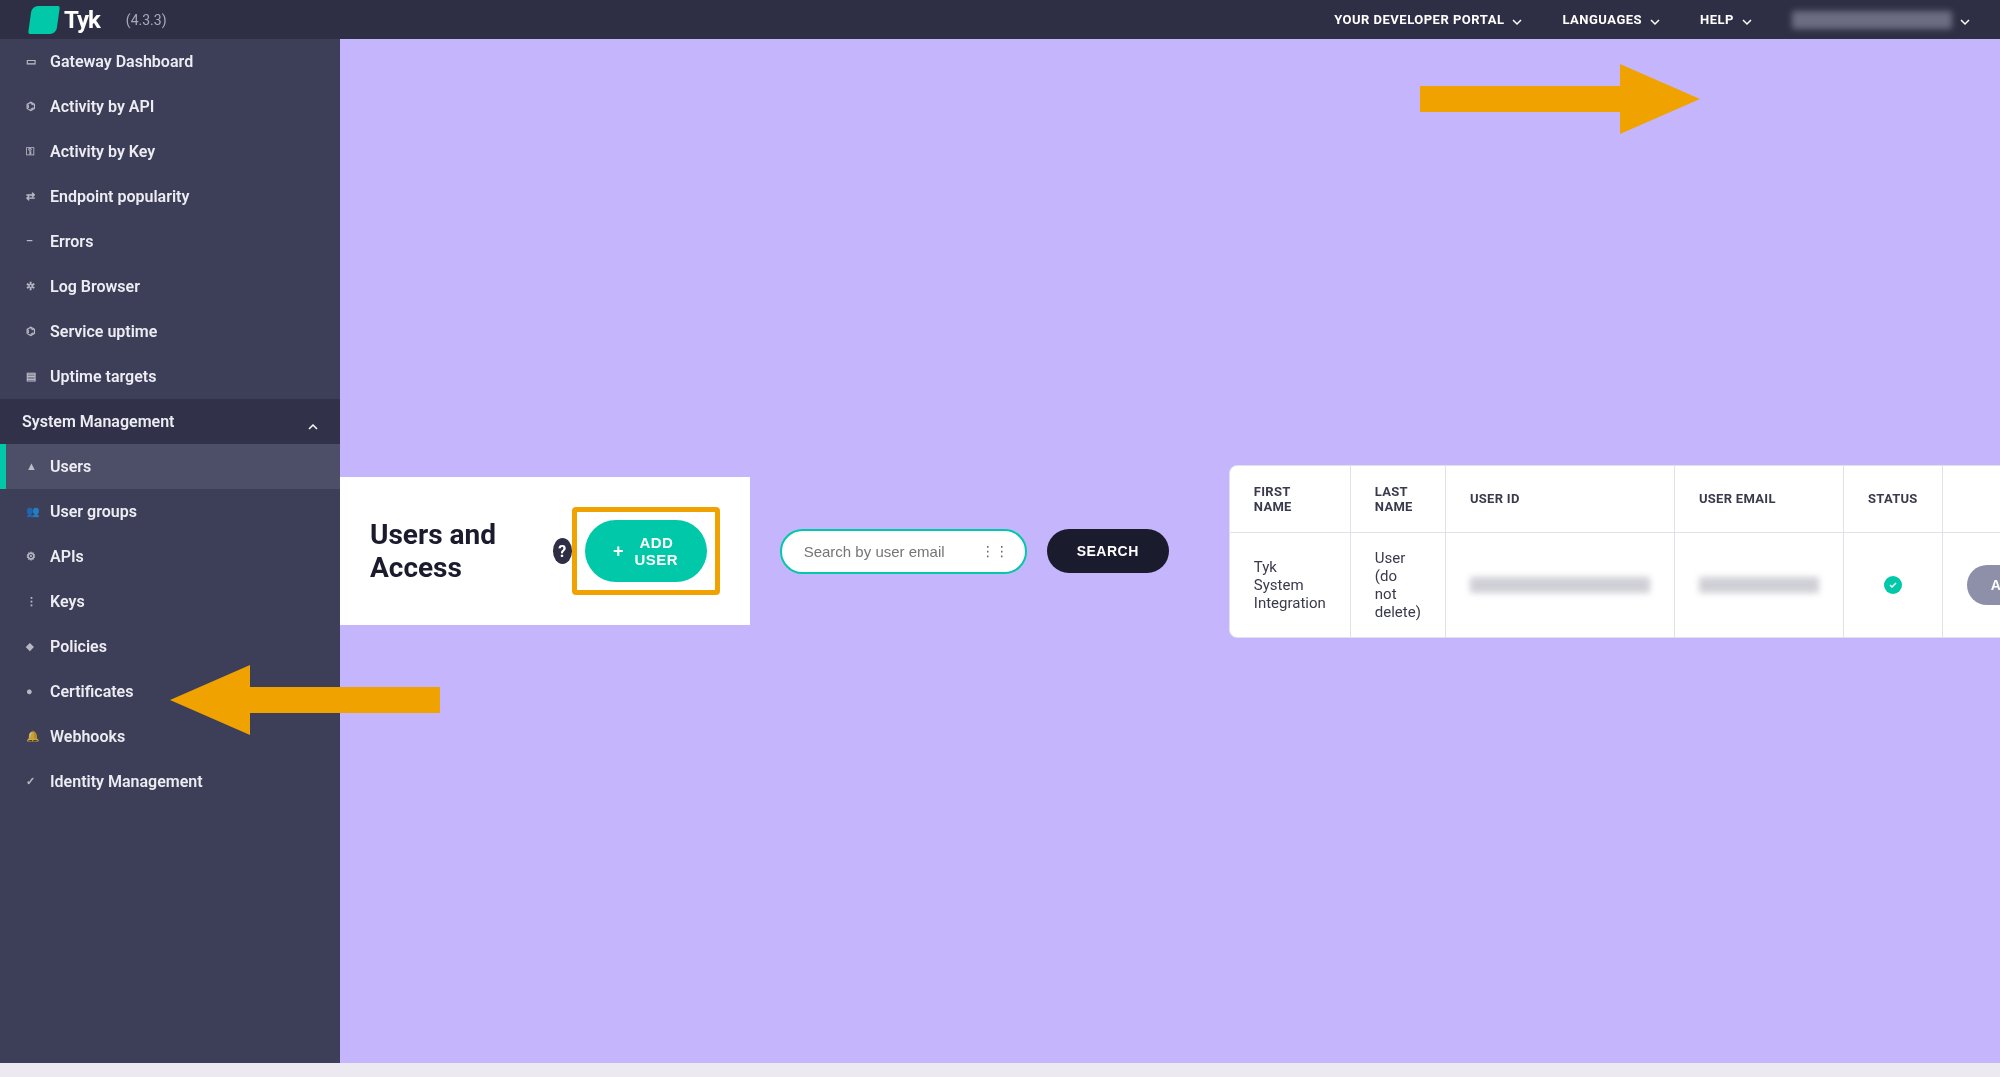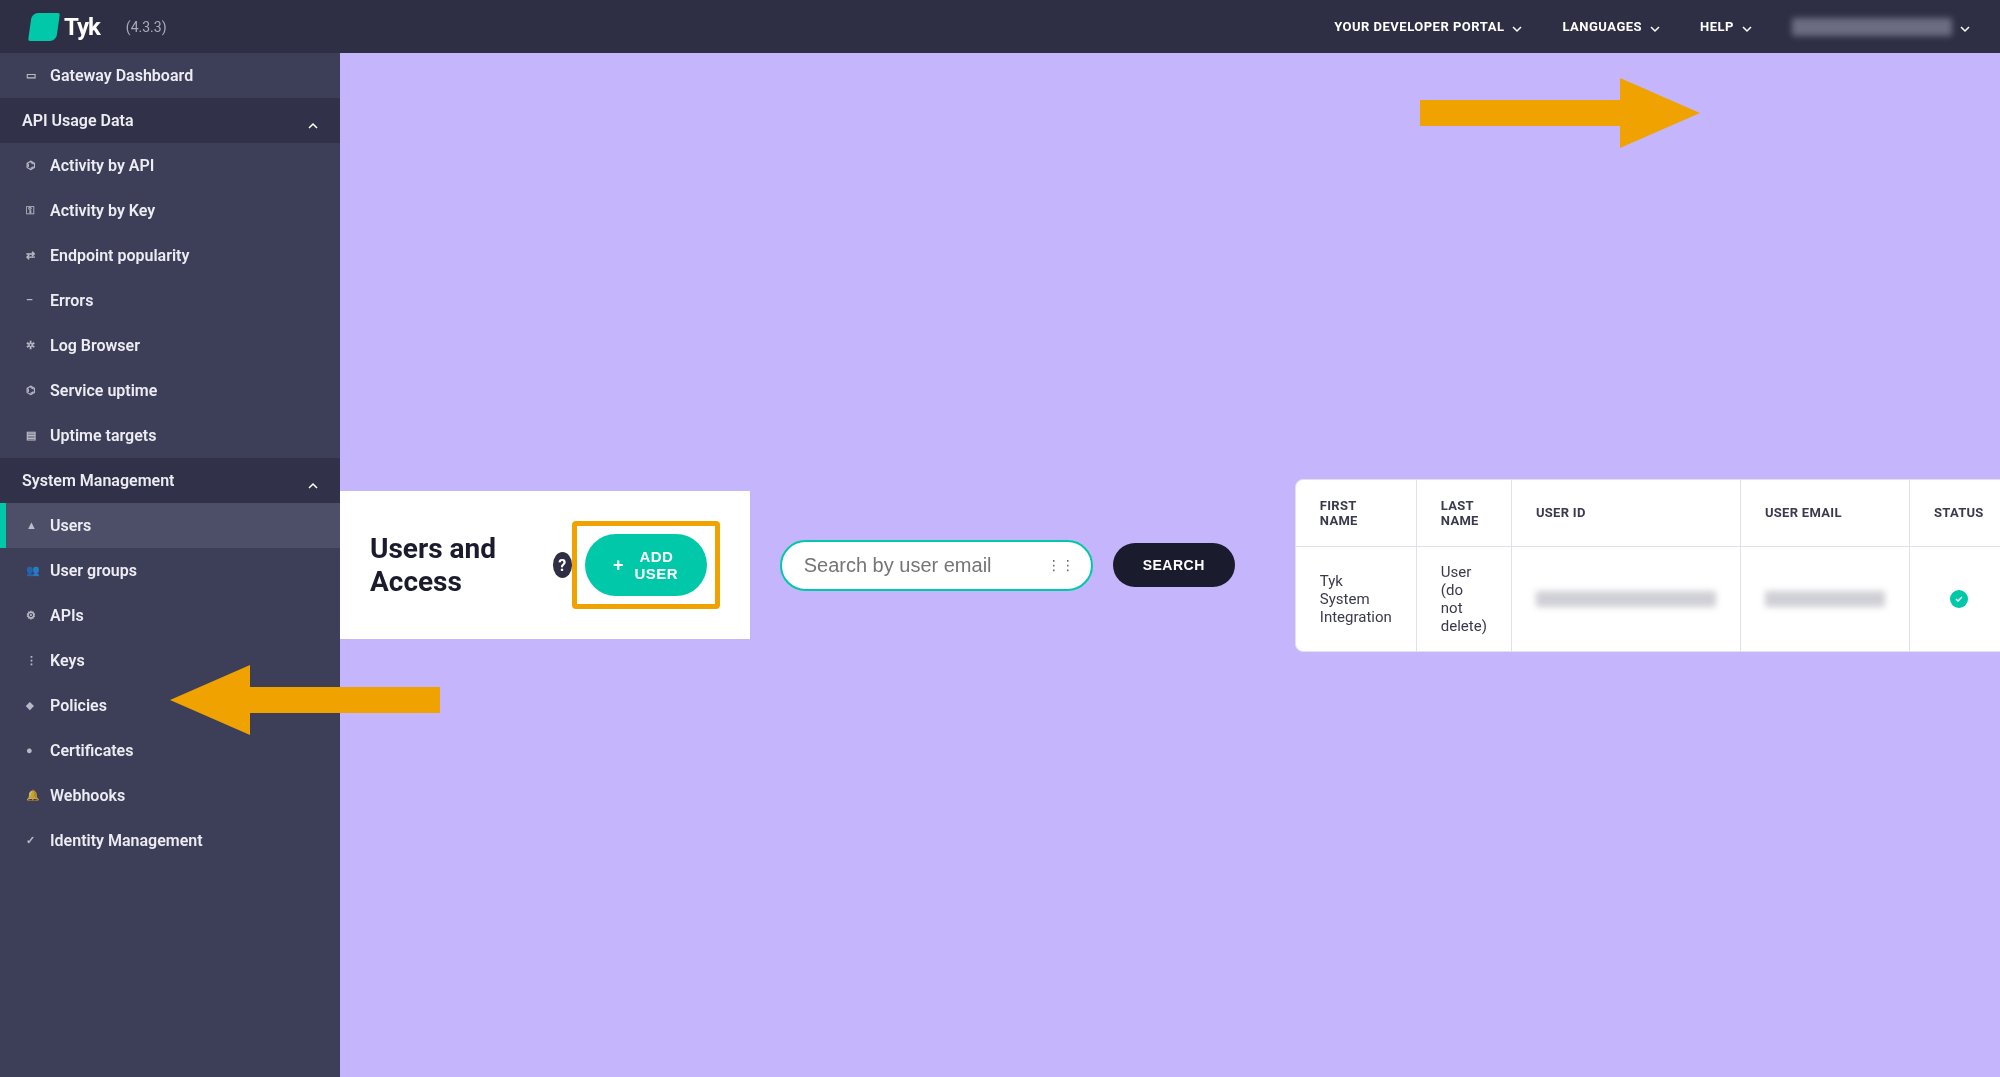--- a/index.html
+++ b/index.html
@@ -1,19 +1,19 @@
 <!DOCTYPE html>
 <html><head>
 <meta charset="utf-8">
 <style>
 * { box-sizing: border-box; margin: 0; padding: 0; }
 body { font-family: -apple-system, BlinkMacSystemFont, "Segoe UI", Roboto, Arial, sans-serif; background: #eceaf0; height: 1077px; width: 2000px; overflow: hidden; }
 
 
-.topbar { height: 53px; background: #2e2f44; display: flex; align-items: center; padding: 0 30px; color: #fff; }
+.topbar { height: 39px; background: #2e2f44; display: flex; align-items: center; padding: 0 30px; color: #fff; }
 .logo { display: flex; align-items: center; gap: 6px; }
 .logo-mark { width: 28px; height: 28px; background: #00c8a8; border-radius: 6px 2px 6px 2px; transform: skewX(-8deg); }
 .logo-text { font-size: 24px; font-weight: 700; color: #fff; letter-spacing: -1px; }
 .version { color: #a8a9b8; font-size: 14px; margin-left: 20px; }
 .topbar-right { margin-left: auto; display: flex; align-items: center; gap: 40px; }
 .topnav-item { color: #fff; font-size: 13px; font-weight: 700; letter-spacing: 0.5px; display: flex; align-items: center; gap: 8px; cursor: pointer; }
 .chev { width: 10px; height: 10px; display: inline-block; }
 .chev svg { width: 10px; height: 10px; }
 .user-blur { width: 160px; height: 18px; background: #6c6d82; filter: blur(3px); border-radius: 2px; }
 
@@ -30,21 +30,21 @@
 
 .main { flex: 1; background: #c4b5fd; display: flex; flex-direction: row; position: relative; align-items: center; }
 .page-header { background: #fff; padding: 30px 30px 30px 30px; display: flex; align-items: center; justify-content: space-between; }
 .page-title { font-size: 28px; font-weight: 700; color: #1b1b2e; display: flex; align-items: center; gap: 14px; }
 .help-badge { width: 26px; height: 26px; border-radius: 50%; background: #2e2f44; color: #fff; display: flex; align-items: center; justify-content: center; font-size: 16px; font-weight: 700; }
 .add-user-btn { background: #00c8a8; color: #fff; border: none; border-radius: 999px; padding: 14px 28px; font-size: 15px; font-weight: 700; letter-spacing: 0.5px; display: flex; align-items: center; gap: 10px; cursor: pointer; }
 .add-highlight { border: 5px solid #f0a300; padding: 8px; border-radius: 4px; }
 
 
 .search-row { padding: 22px 30px; display: flex; gap: 20px; align-items: center; }
-.search-input { flex: 1; border: 2px solid #00c8a8; border-radius: 999px; padding: 12px 22px; font-size: 20px; background: #fff; outline: none; position: relative; }
+.search-input { flex: 1; border: 2px solid #00c8a8; border-radius: 999px; padding: 12px 22px; font-size: 15px; background: #fff; outline: none; position: relative; }
 .search-wrap { flex: 1; position: relative; }
 .search-wrap .pw-icon { position: absolute; right: 18px; top: 50%; transform: translateY(-50%); font-size: 14px; color: #666; }
 .search-btn { background: #1b1b2e; color: #fff; border: none; border-radius: 999px; padding: 14px 30px; font-size: 14px; font-weight: 700; letter-spacing: 0.5px; cursor: pointer; }
 
 
 .table-wrap { margin: 0 30px; background: #fff; border-radius: 8px; overflow: hidden; border: 1px solid #e2e0e8; }
 table { width: 100%; border-collapse: collapse; }
 th { text-align: left; padding: 18px 24px; font-size: 13px; font-weight: 700; color: #3a3a4d; letter-spacing: 0.3px; border-bottom: 1px solid #e2e0e8; }
 td { padding: 16px 24px; font-size: 15px; color: #3a3a4d; border-top: 1px solid #e2e0e8; }
 th + th, td + td { border-left: 1px solid #e2e0e8; }
@@ -95,26 +95,20 @@
 </div>
 
 <div class="layout">
 
   <div class="sidebar">
     <div class="side-item top">
       <span class="icon">▭</span>
       <span>Gateway Dashboard</span>
     </div>
 
-    <div class="side-group">
-      <span>API Usage Data</span>
-      <span class="chev"><svg viewBox="0 0 10 10">
-            <path d="M1 7 L5 3 L9 7" stroke="#fff" stroke-width="1.5" fill="none"></path>
-          </svg></span>
-    </div>
     <div class="side-item">
         <span class="icon">⌬</span>
         <span>Activity by API</span>
       </div>
     <div class="side-item">
         <span class="icon">⚿</span>
         <span>Activity by Key</span>
       </div>
     <div class="side-item">
         <span class="icon">⇄</span>

